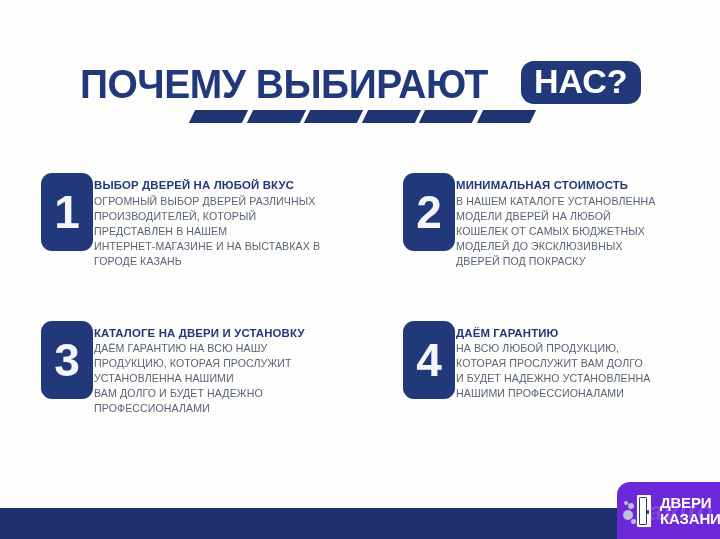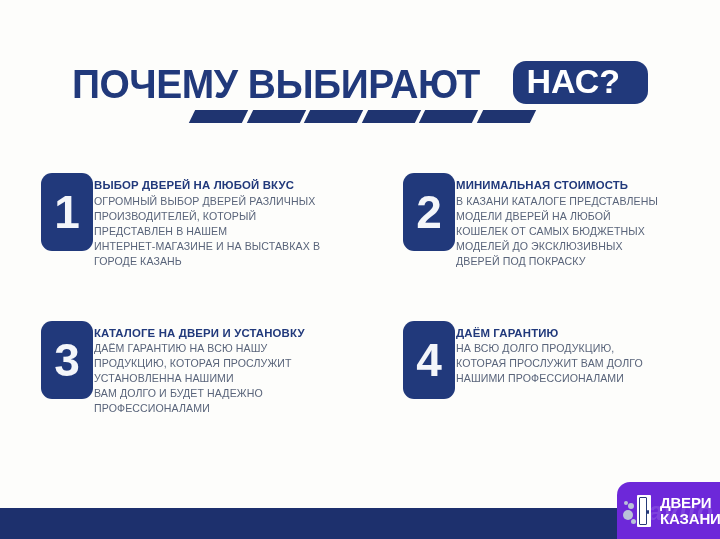--- a/index.html
+++ b/index.html
@@ -47,21 +47,21 @@
   }
   .title-badge {
     display: inline-flex;
     align-items: center;
     justify-content: center;
     background: #21397b;
     color: #ffffff;
     font-size: 34px;
     font-weight: 700;
     border-radius: 13px;
-    padding: 3px 28px 6px 13px;
+    padding: 3px 13px 6px 13px;
     margin-left: 12px;
     line-height: 1;
     position: relative;
     top: -2px;
   }
 
   
   .dash-rule {
     position: absolute;
     left: 192px;
@@ -274,21 +274,21 @@
             <div>ГОРОДЕ КАЗАНЬ</div>
           </div>
         </div>
       </div>
 
       <div class="benefit right">
         <div class="num-box">2</div>
         <div class="benefit-text">
           <div class="benefit-title">МИНИМАЛЬНАЯ СТОИМОСТЬ</div>
           <div class="benefit-body">
-            <div>В КАЗАНИ КАТАЛОГЕ ПРЕДСТАВЛЕНЫ</div>
+            <div>В НАШЕМ КАТАЛОГЕ УСТАНОВЛЕННА</div>
             <div>МОДЕЛИ ДВЕРЕЙ НА ЛЮБОЙ</div>
             <div>КОШЕЛЕК ОТ САМЫХ БЮДЖЕТНЫХ</div>
             <div>МОДЕЛЕЙ ДО ЭКСКЛЮЗИВНЫХ</div>
             <div>ДВЕРЕЙ ПОД ПОКРАСКУ</div>
           </div>
         </div>
       </div>
 
     </div>
 
@@ -306,22 +306,23 @@
             <div>ПРОФЕССИОНАЛАМИ</div>
           </div>
         </div>
       </div>
 
       <div class="benefit right">
         <div class="num-box">4</div>
         <div class="benefit-text">
           <div class="benefit-title">ДАЁМ ГАРАНТИЮ</div>
           <div class="benefit-body">
-            <div>НА ВСЮ ДОЛГО ПРОДУКЦИЮ,</div>
+            <div>НА ВСЮ ЛЮБОЙ ПРОДУКЦИЮ,</div>
             <div>КОТОРАЯ ПРОСЛУЖИТ ВАМ ДОЛГО</div>
+            <div>И БУДЕТ НАДЕЖНО УСТАНОВЛЕННА</div>
             <div>НАШИМИ ПРОФЕССИОНАЛАМИ</div>
           </div>
         </div>
       </div>
 
     </div>
 
   </div>
 
   <div class="footer-bar"></div>

